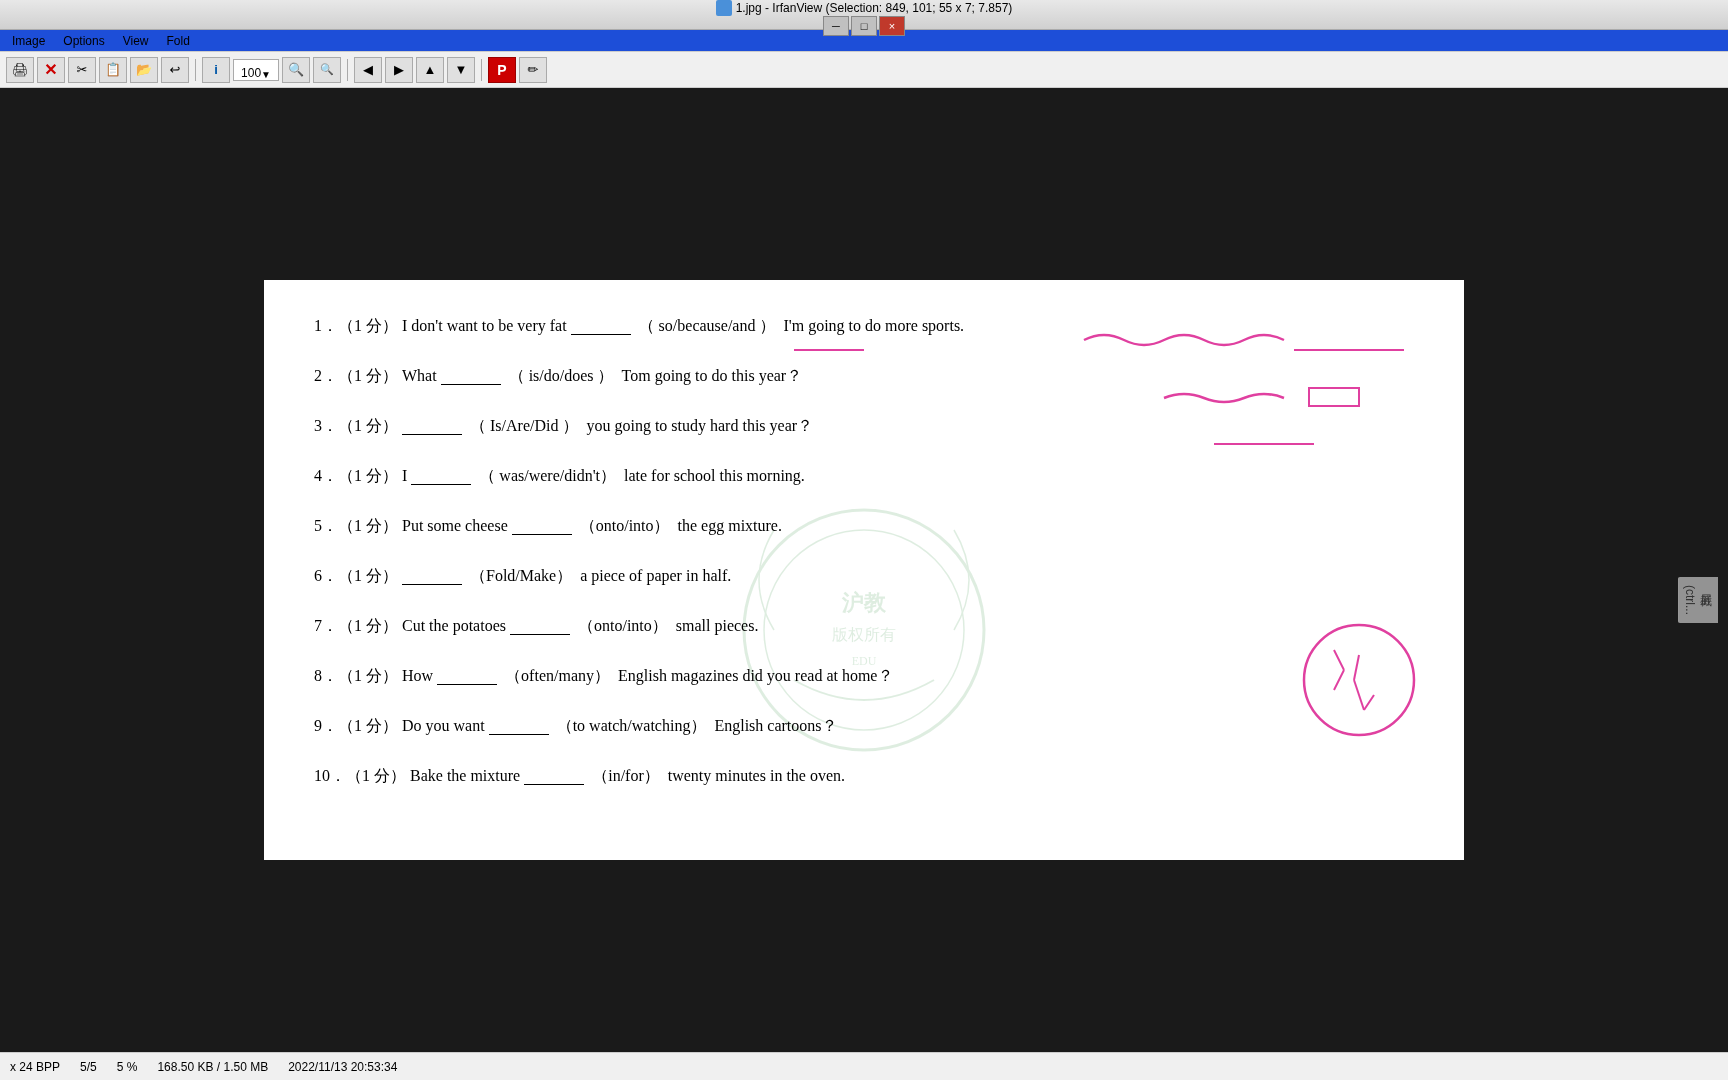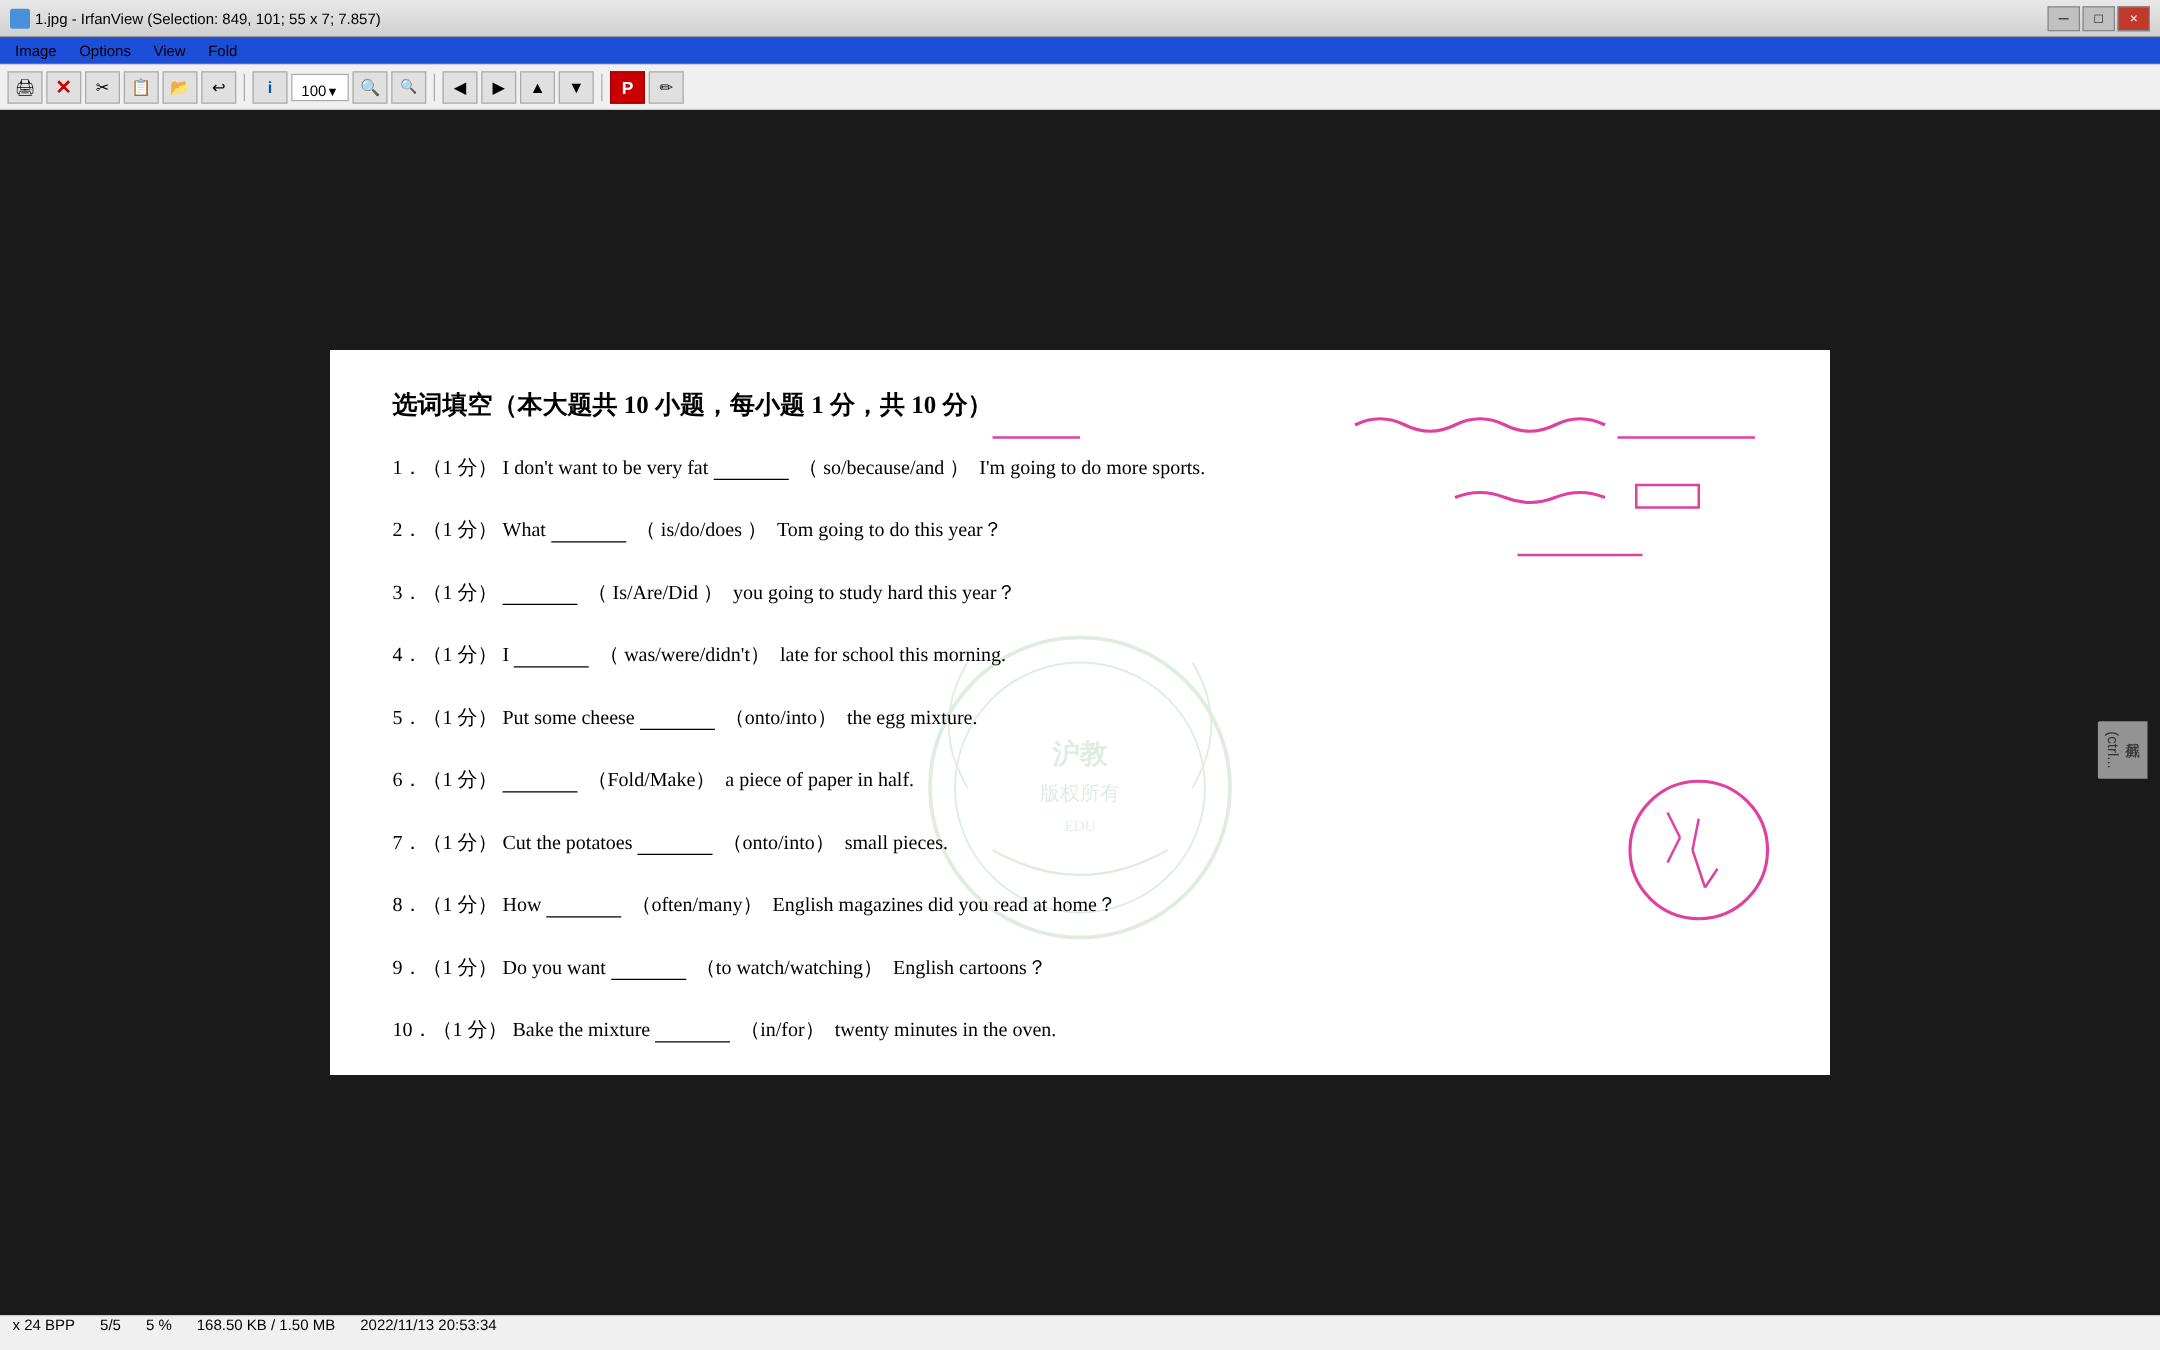--- a/index.html
+++ b/index.html
@@ -15,20 +15,21 @@
     
     .title-bar {
       width: 100%;
       height: 30px;
       background: linear-gradient(to bottom, #e8e8e8, #d0d0d0);
       display: flex;
       align-items: center;
       justify-content: space-between;
       padding: 0 8px;
       border-bottom: 1px solid #aaa;
+      flex-direction: column;
     }
     .title-bar-left {
       display: flex;
       align-items: center;
       gap: 4px;
     }
     .title-bar-icon {
       width: 16px;
       height: 16px;
       background: #4a90d9;
@@ -223,21 +224,21 @@
 
     
     .status-bar {
       position: absolute;
       bottom: 0;
       width: 100%;
       height: 28px;
       background: #f0f0f0;
       border-top: 1px solid #ccc;
       display: flex;
-      align-items: flex-start;
+      align-items: center;
       padding: 0 10px;
       gap: 20px;
     }
     .status-item {
       font-size: 12px;
       color: #000;
     }
   </style>
 </head>
 <body>
@@ -313,21 +314,20 @@
       <line x1="950" y1="164" x2="1050" y2="164" stroke="#e040a0" stroke-width="2"></line>
 
       <circle cx="1095" cy="400" r="55" fill="none" stroke="#e040a0" stroke-width="2.5"></circle>
       <line x1="1070" y1="370" x2="1080" y2="390" stroke="#e040a0" stroke-width="2"></line>
       <line x1="1080" y1="390" x2="1070" y2="410" stroke="#e040a0" stroke-width="2"></line>
       <line x1="1095" y1="375" x2="1090" y2="400" stroke="#e040a0" stroke-width="2"></line>
       <line x1="1090" y1="400" x2="1100" y2="430" stroke="#e040a0" stroke-width="2"></line>
       <line x1="1100" y1="430" x2="1110" y2="415" stroke="#e040a0" stroke-width="2"></line>
     </svg>
 
-    <div class="doc-title">选词填空（本大题共 10 小题，每小题 1 分，共 10 分）</div>
 
     <ul class="question-list">
       <li class="question-item">
         <span>1．</span>
         <span>（1 分）</span>
         <span>&nbsp;I don't want to be very fat</span>
         <span class="blank"></span>
         <span class="choices">（ so/because/and ）</span>
         <span>&nbsp;I'm going to do more sports.</span>
       </li>

